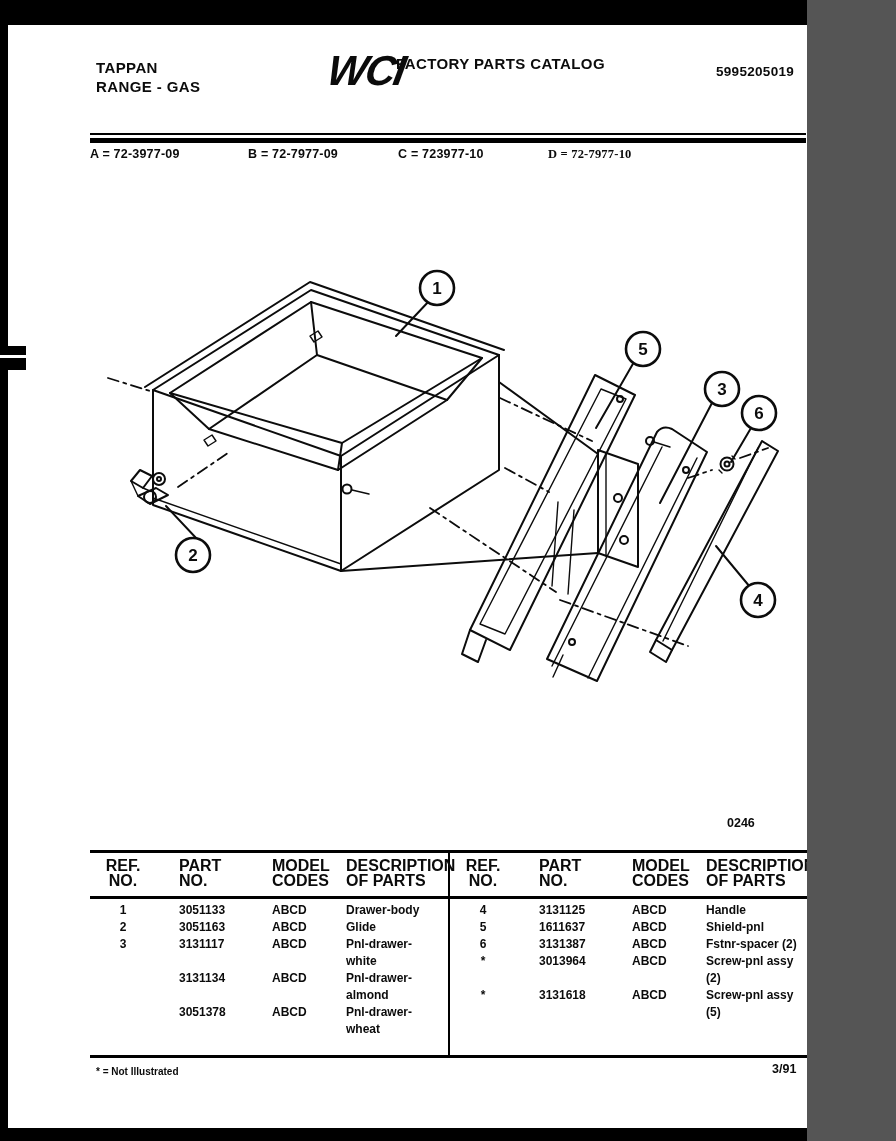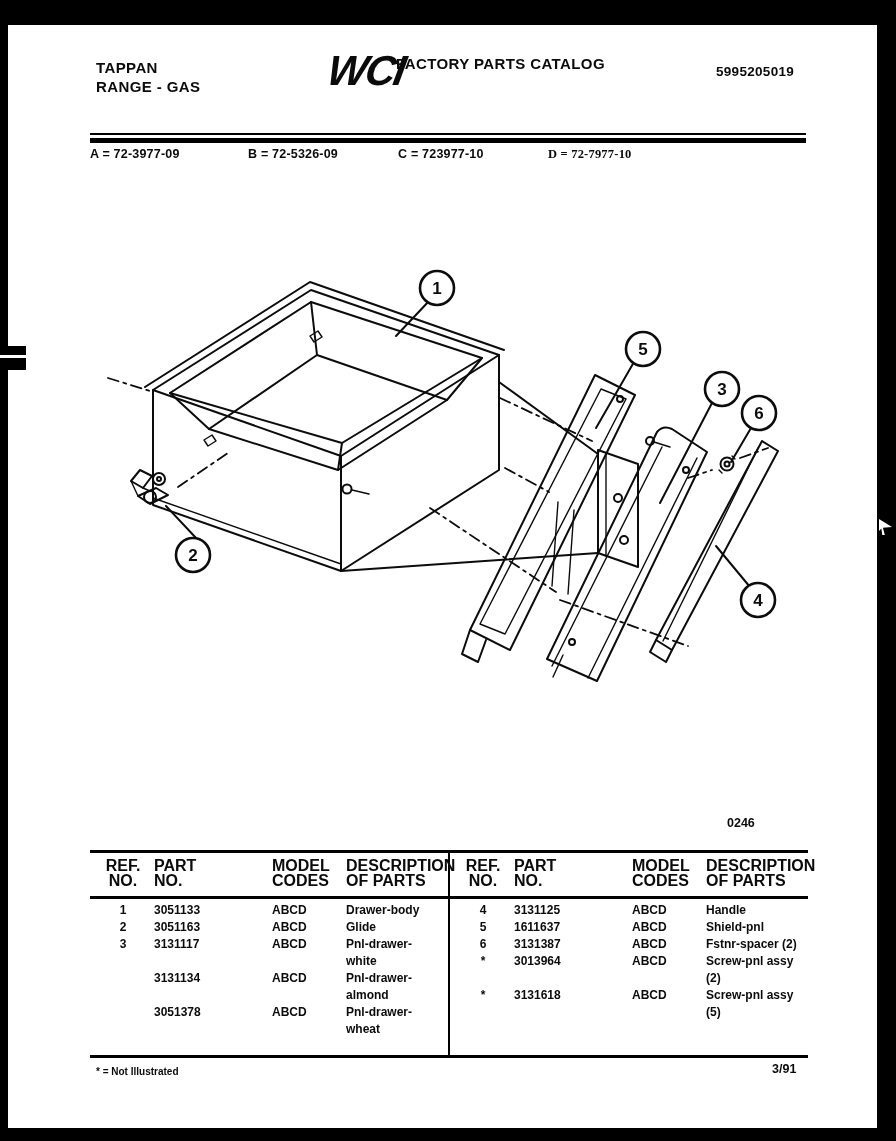--- a/index.html
+++ b/index.html
@@ -1,18 +1,18 @@
 <!DOCTYPE html>
 <html><head>
 <meta charset="utf-8">
 <style>
   html,body{margin:0;padding:0;background:#555;}
   #page{
-    position:relative;width:896px;height:1141px;background:#ffffff;
-    font-family:"Liberation Sans",sans-serif;color:#0b0b0b;overflow:hidden;
+    position:relative;width:779px;height:1141px;background:#ffffff;
+    font-family:"Liberation Sans",sans-serif;color:#0b0b0b;overflow:hidden;padding-left:28px;
   }
   .abs{position:absolute;}
   
   .band{position:absolute;background:#000;}
   
   #brand{left:96px;top:58px;font-size:15px;font-weight:700;letter-spacing:.4px;line-height:19px;}
   #wci-logo{left:328px;top:50px;font-size:42px;font-weight:700;font-style:italic;
     transform:skewX(-10deg);letter-spacing:-2px;line-height:42px;}
   #catalog-title{left:396px;top:55px;font-size:15px;font-weight:700;letter-spacing:.4px;}
   #pub-number{left:716px;top:64px;font-size:13.5px;font-weight:700;letter-spacing:.3px;}
@@ -20,21 +20,21 @@
   
   .model-item{position:absolute;top:147px;font-size:12.5px;font-weight:700;letter-spacing:.2px;}
   
   #figure-number{left:727px;top:816px;font-size:12.5px;font-weight:700;}
   
   .parts-table{position:absolute;top:858px;}
   .pt-grid{display:grid;grid-template-columns:46px 100px 92px 1fr;column-gap:2px;}
   .pt-head{font-size:16px;font-weight:700;line-height:15px;margin-bottom:14px;}
   .pt-row{font-size:12px;font-weight:700;line-height:17px;}
   .c-ref{text-align:center;}
-  .c-part{padding-left:6px;}
+  .c-part{padding-left:6px;margin-left:25px;}
   .c-codes{padding-left:22px;}
   .c-desc{padding-left:2px;}
   
   #legend{left:96px;top:1066px;font-size:10px;font-weight:700;}
   #page-code{left:0;top:1078px;width:896px;text-align:center;font-size:16px;font-weight:700;}
   #date-code{left:772px;top:1062px;font-size:12.5px;font-weight:700;}
   
   #diagram-svg{position:absolute;left:0;top:0;pointer-events:none;}
   #diagram-svg path,#diagram-svg line,#diagram-svg circle,#diagram-svg polyline{
     fill:none;stroke:#0c0c0c;stroke-width:2;stroke-linecap:round;stroke-linejoin:round;}
@@ -65,21 +65,21 @@
     <div>RANGE - GAS</div>
   </div>
   <div class="abs" id="wci-logo">WCI</div>
   <div class="abs" id="catalog-title">FACTORY PARTS CATALOG</div>
   <div class="abs" id="pub-number">5995205019</div>
 
   <div class="rule" style="left:90px;top:133px;width:716px;height:2px;"></div>
   <div class="rule" style="left:90px;top:138px;width:716px;height:5px;"></div>
 
   <div class="model-item" style="left:90px;">A = 72-3977-09</div>
-  <div class="model-item" style="left:248px;">B = 72-5326-09</div>
+  <div class="model-item" style="left:248px;">B = 72-7977-09</div>
   <div class="model-item" style="left:398px;">C = 723977-10</div>
   <div class="model-item" style="left:548px;font-family:Liberation Serif, serif;">D = 72-7977-10</div>
 
   <svg id="diagram-svg" width="896" height="1141" viewBox="0 0 896 1141">
 
     <g>
       <line class="dash" x1="108" y1="378" x2="150" y2="391"></line>
       <line class="dash" x1="178" y1="487" x2="228" y2="453"></line>
       <line class="dash" x1="500" y1="398" x2="592" y2="441"></line>
       <line class="dash" x1="505" y1="468" x2="549" y2="492"></line>

